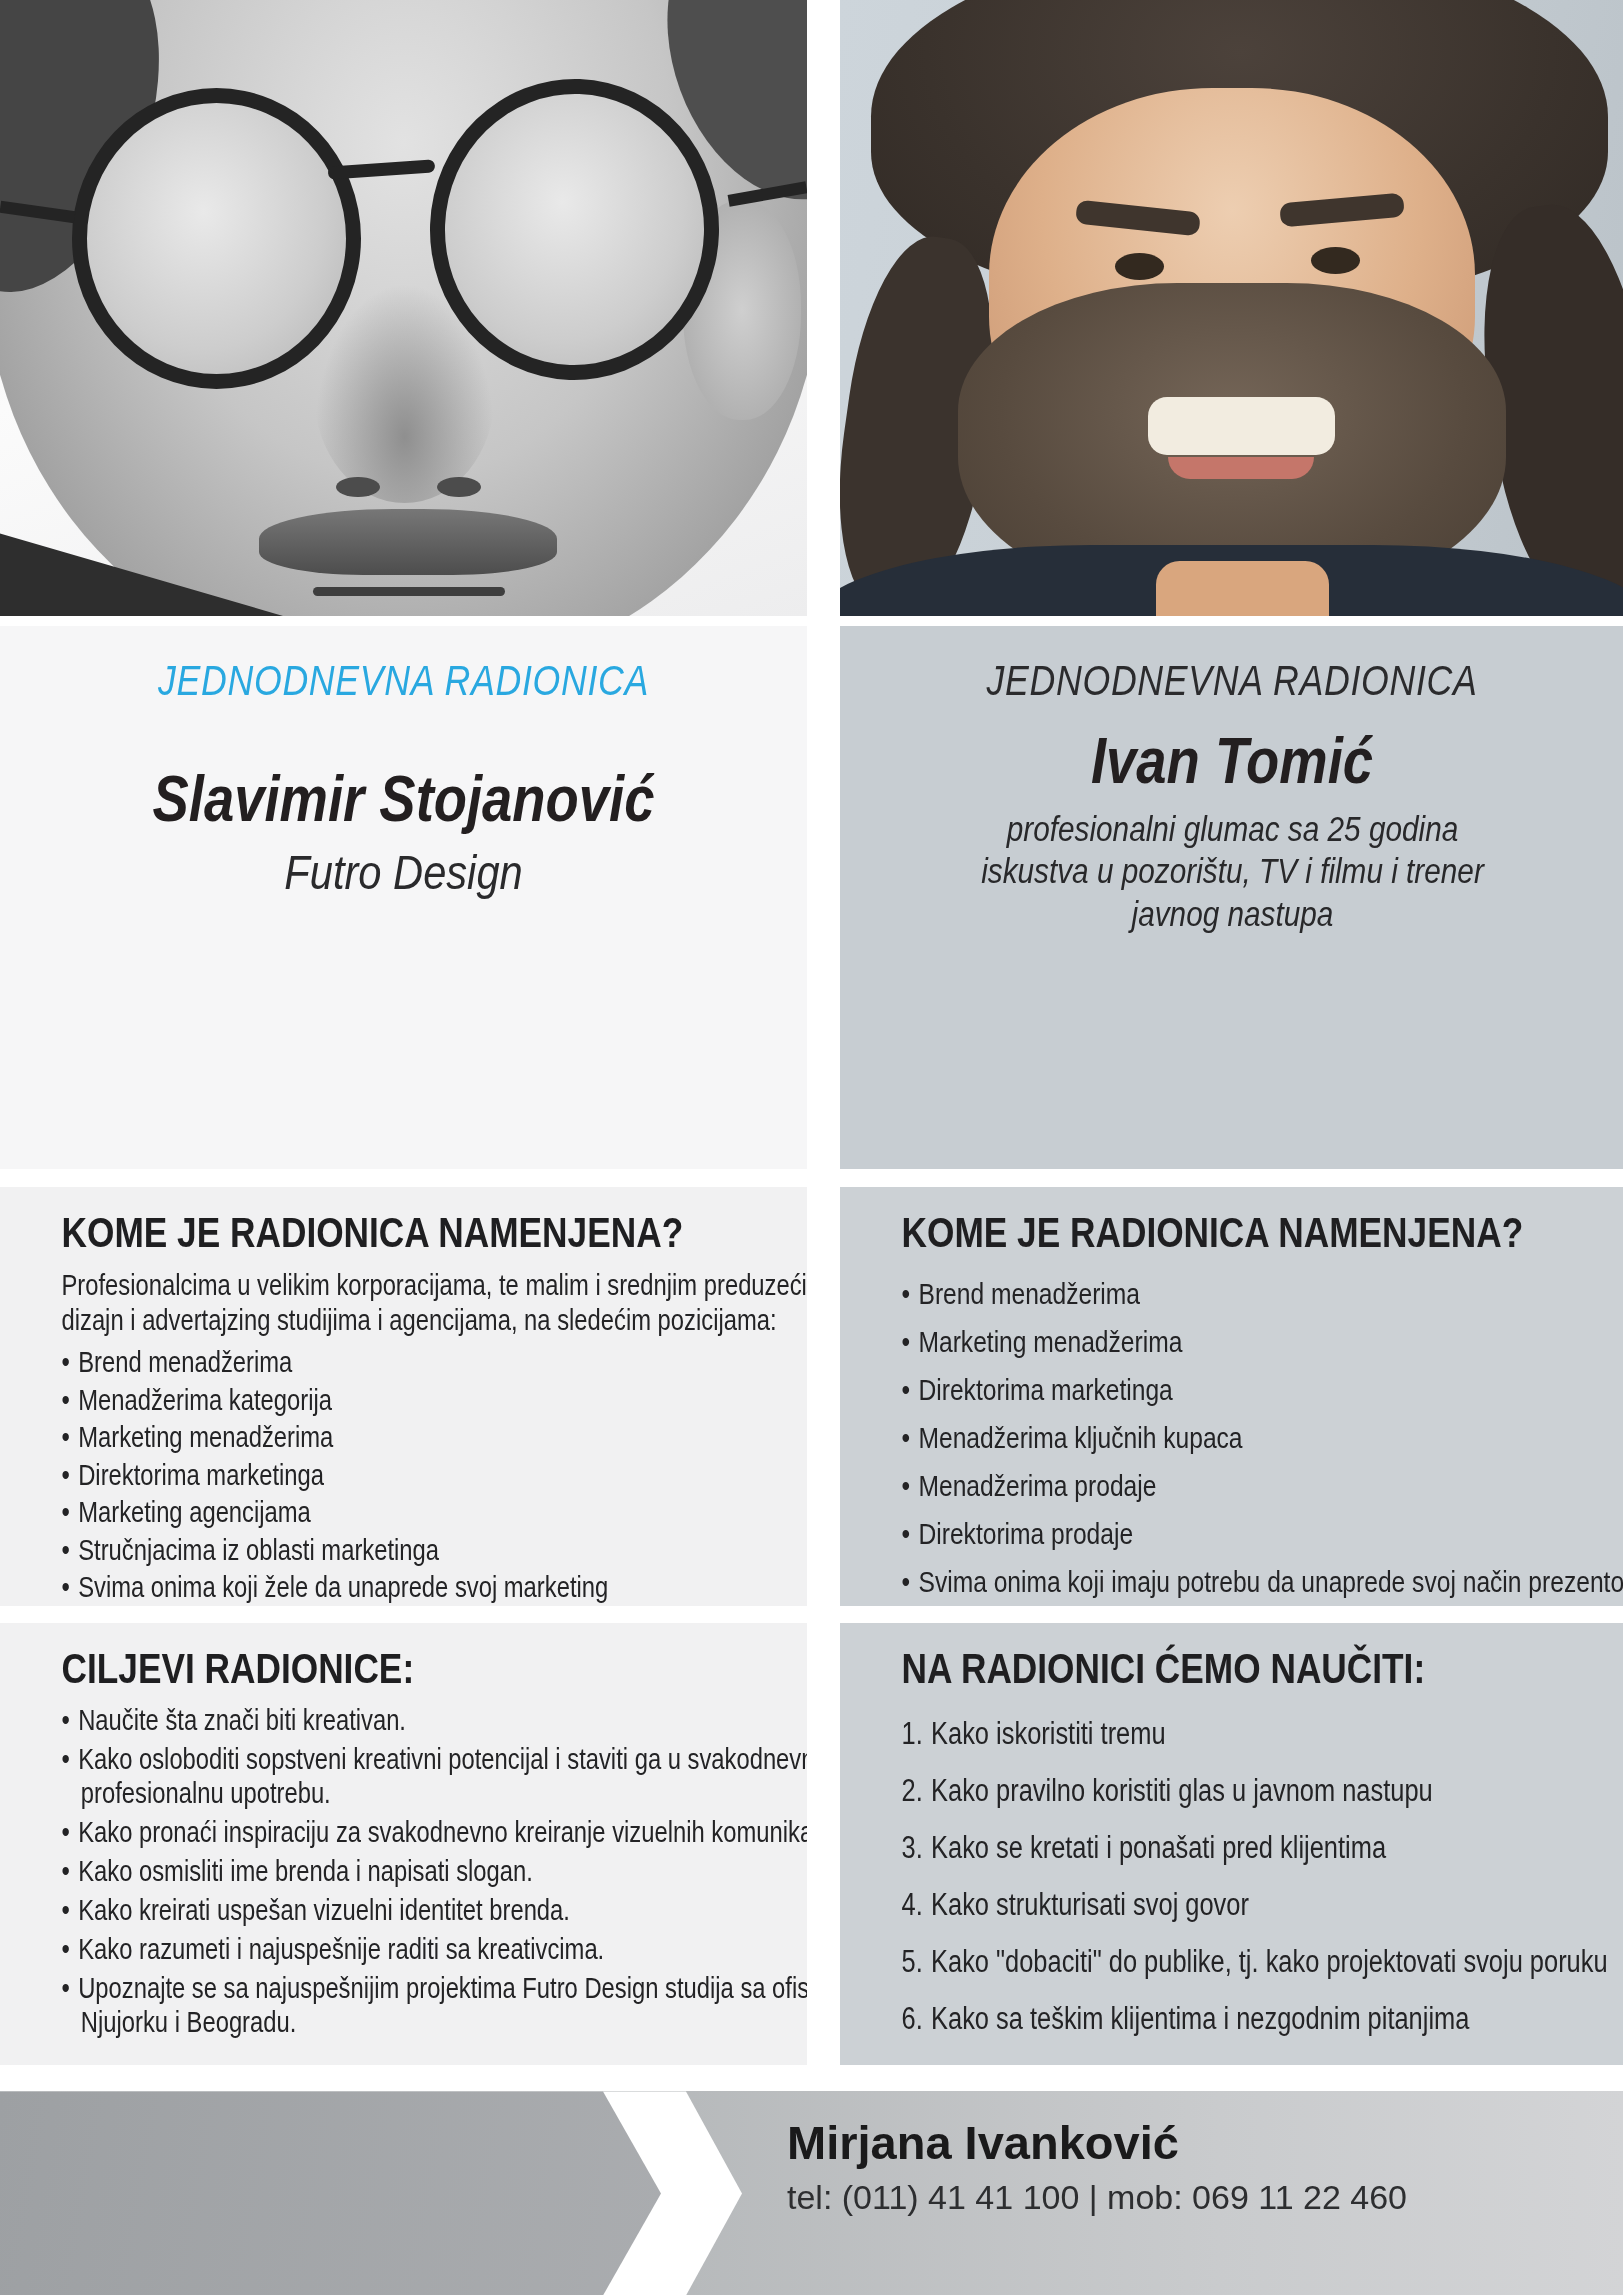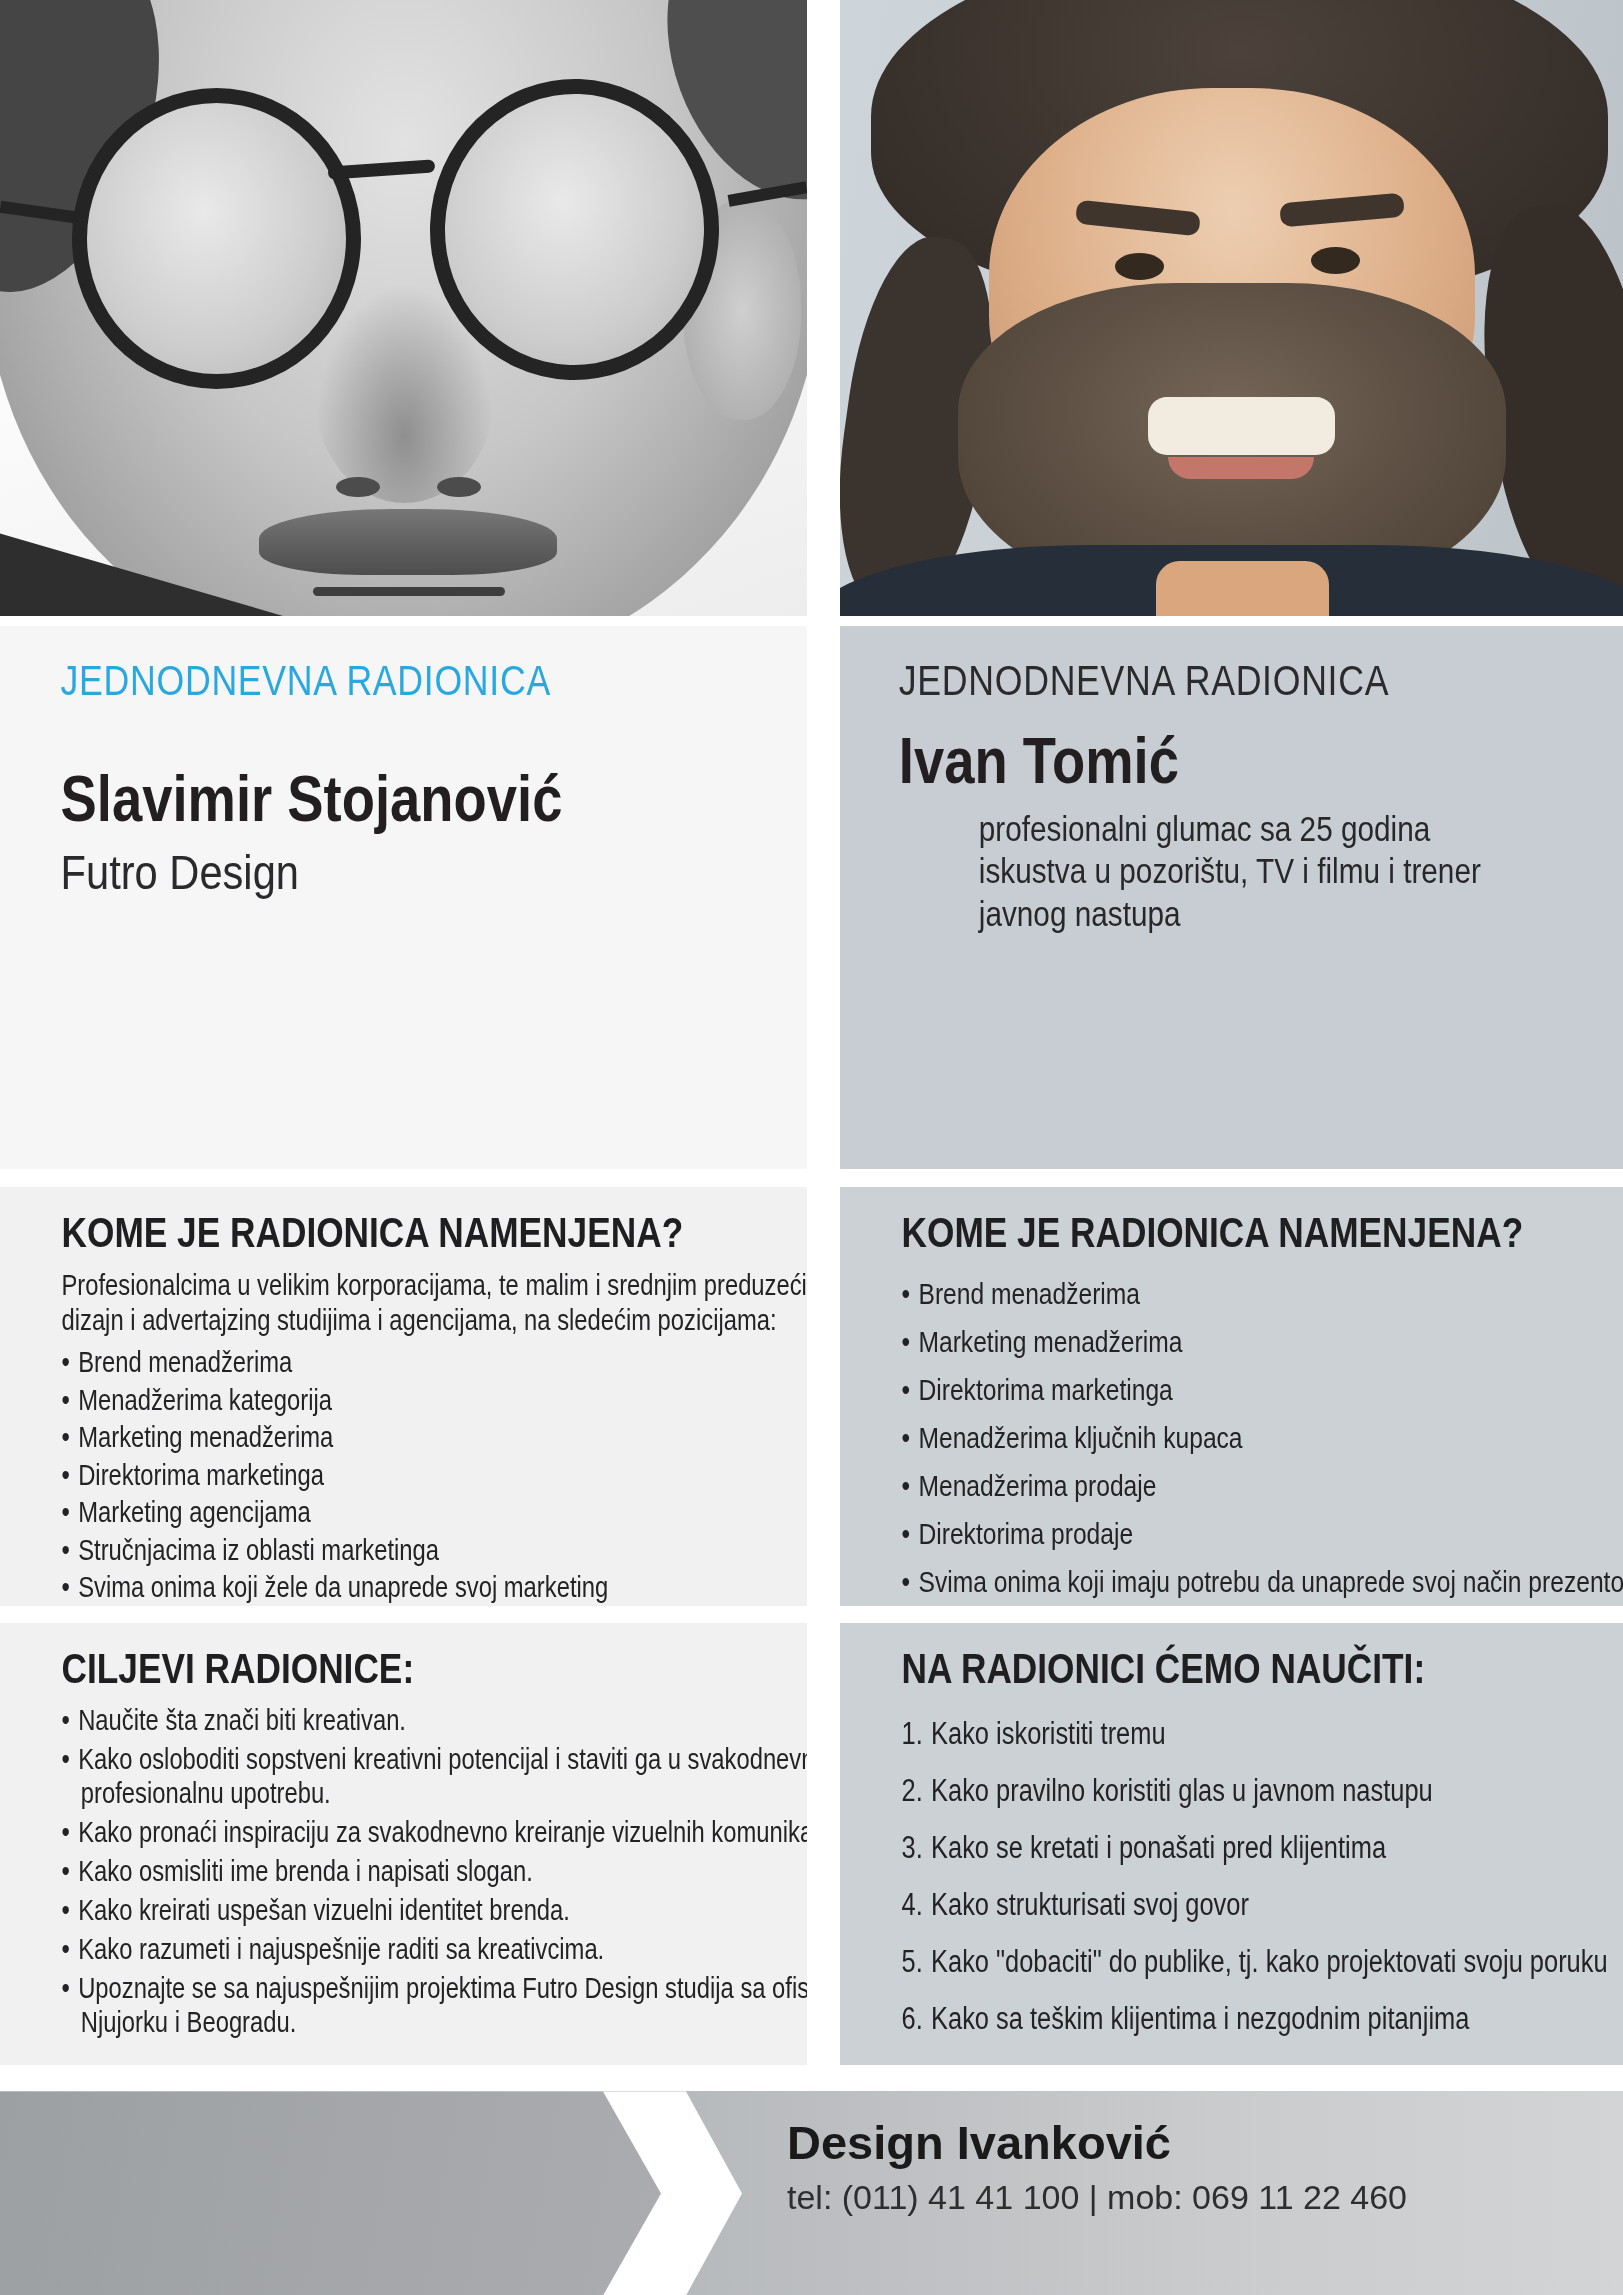--- a/index.html
+++ b/index.html
@@ -59,21 +59,21 @@
   .pr-eye{position:absolute;width:49px;height:27px;background:#33291f;border-radius:50%;}
   .pr-eye.l{left:275px;top:253px;} .pr-eye.r{left:471px;top:247px;}
   .pr-nose{position:absolute;left:334px;top:283px;width:134px;height:181px;background:radial-gradient(ellipse at 50% 75%,#c08a66 0%,rgba(200,150,110,0) 72%);border-radius:50%;}
   .pr-beard{position:absolute;left:15%;top:46%;width:70%;height:52%;border-radius:40% 40% 46% 46%;
     background:radial-gradient(ellipse at 50% 40%,#746557 0%,#584b3f 60%,#48three 100%);background:radial-gradient(ellipse at 50% 40%,#746557 0%,#584b3f 60%,#483d33 100%);}
   .pr-teeth{position:absolute;left:308px;top:397px;width:187px;height:58px;background:#f2ece0;border-radius:19px;}
   .pr-lip{position:absolute;left:328px;top:457px;width:146px;height:22px;background:#c5766a;border-radius:0 0 31px 31px;}
   .pr-shirt{position:absolute;left:-4%;bottom:-7.9px;width:108%;height:79px;background:#262e39;border-radius:60% 60% 0 0/180% 180% 0 0;}
   .pr-neck{position:absolute;left:316px;bottom:0;width:173px;height:55px;background:#d9a67e;border-radius:23.6px 23.6px 0 0;}
   
-  .title-inner{position:relative;text-align:left;padding-top:31px;}
+  .title-inner{position:relative;text-align:center;padding-top:31px;font-style:italic;}
   .kicker{font-size:42px;letter-spacing:0.8px;color:#29a8e0;font-weight:400;}
   .kicker.dark{color:#2b2b2d;}
   .big-title{font-weight:bold;font-size:73px;line-height:1.05;letter-spacing:0;}
   .big-title.gray{color:#6d6e71;margin-top:57px;}
   .big-title.white{color:#ffffff;margin-top:14px;}
   .speaker{font-weight:bold;font-size:64px;color:#231f20;margin-top:46px;}
   .speaker.rt{margin-top:19px;}
   .affil{font-size:49px;color:#2a2a2c;margin-top:7.9px;font-weight:400;}
   .sdesc{font-size:35px;line-height:1.22;color:#28282a;margin:9.4px auto 0;max-width:597px;}
   
@@ -227,19 +227,19 @@
           <li><span class="n">5.</span><span>Kako "dobaciti" do publike, tj. kako projektovati svoju poruku</span></li>
           <li><span class="n">6.</span><span>Kako sa teškim klijentima i nezgodnim pitanjima</span></li>
         </ol>
     </div>
   </div>
 
   <div class="cell footer" style="grid-row:9;">
     <div class="chev-white"></div>
     <div class="chev-gray"></div>
     <div class="finfo">
-      <div class="f-name">Design Ivanković</div>
+      <div class="f-name">Mirjana Ivanković</div>
       <div class="f-phone">tel: (011) 41 41 100 | mob: 069 11 22 460</div>
     </div>
   </div>
 
 </div>
 
 
 </body></html>

